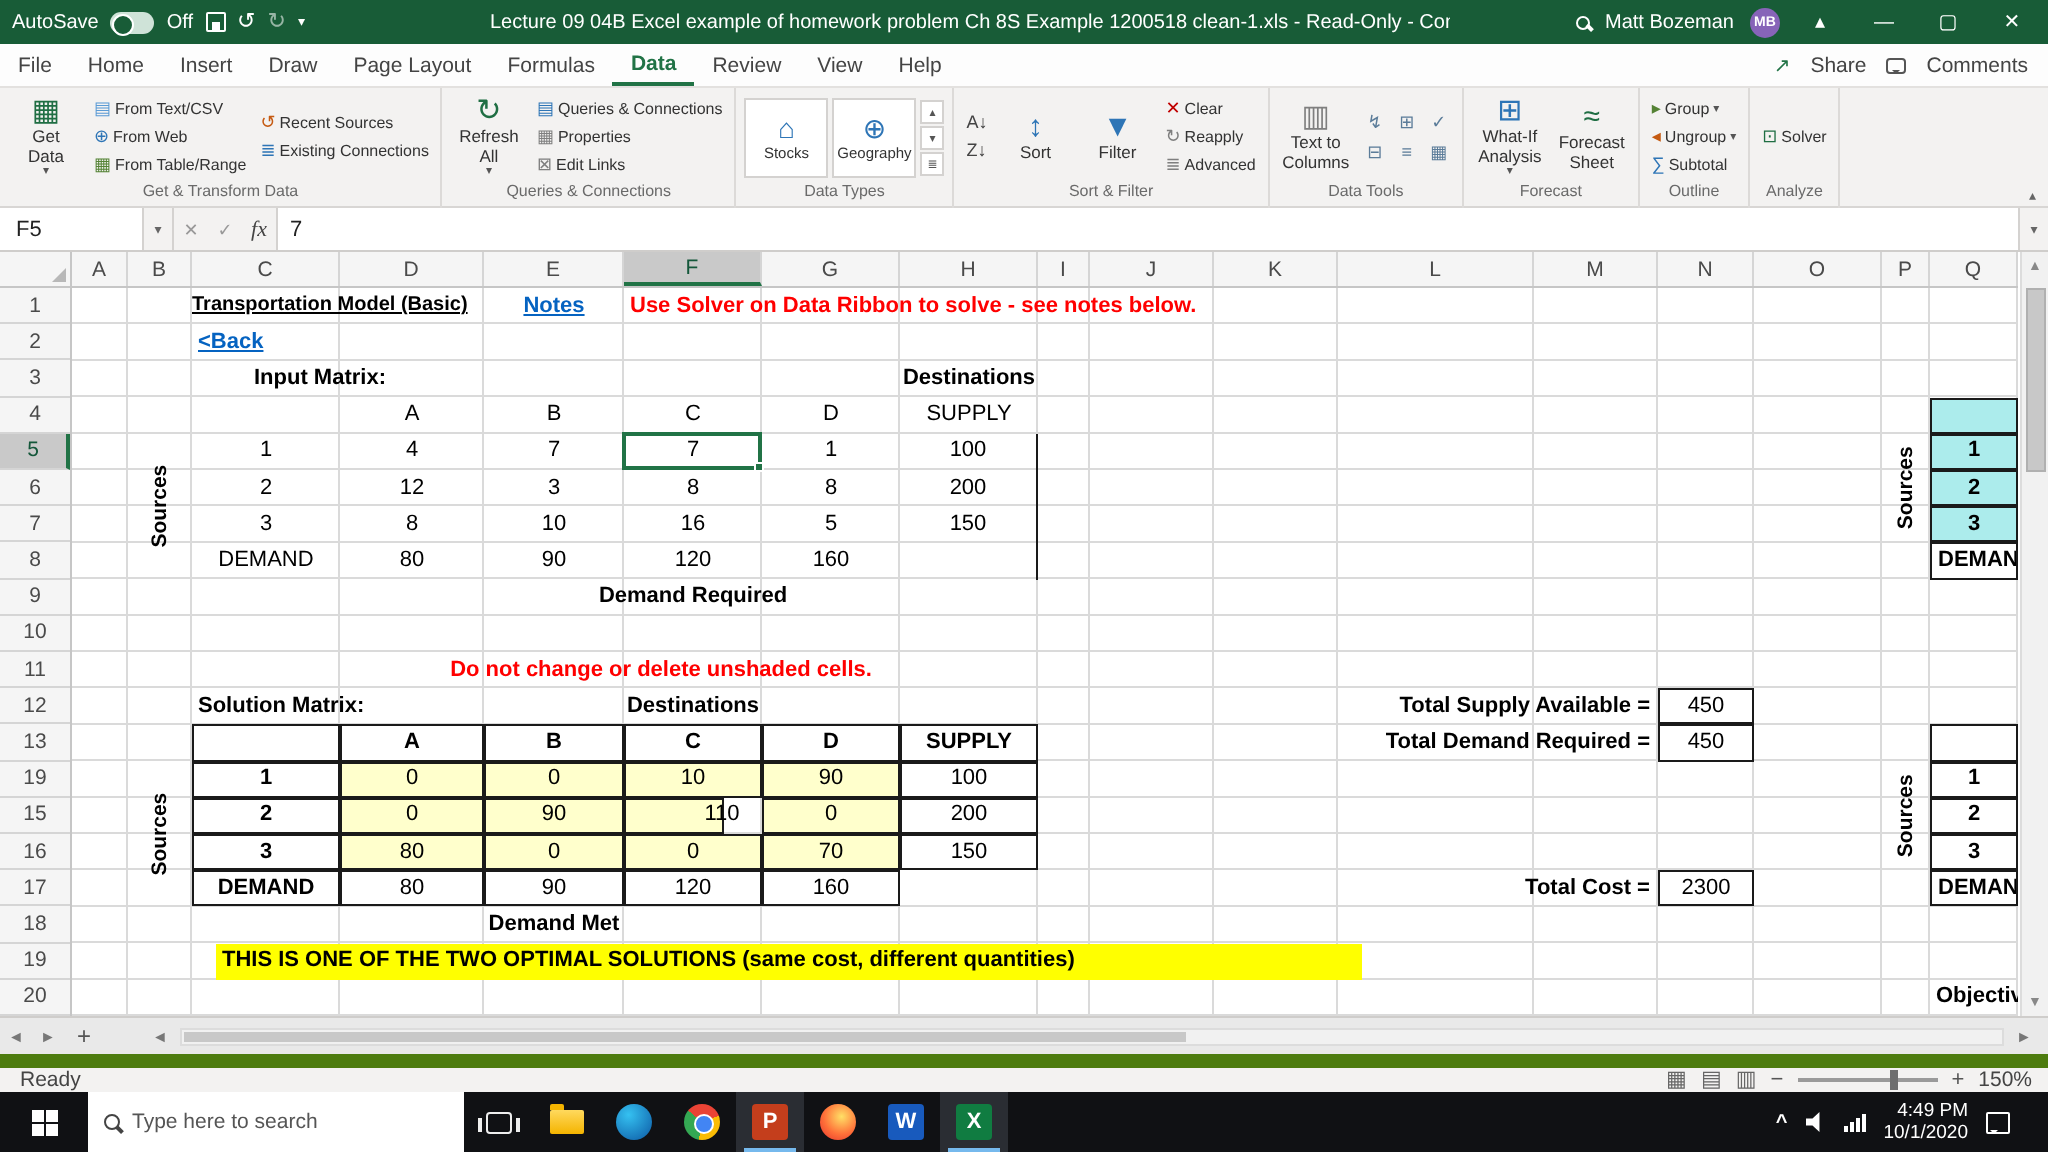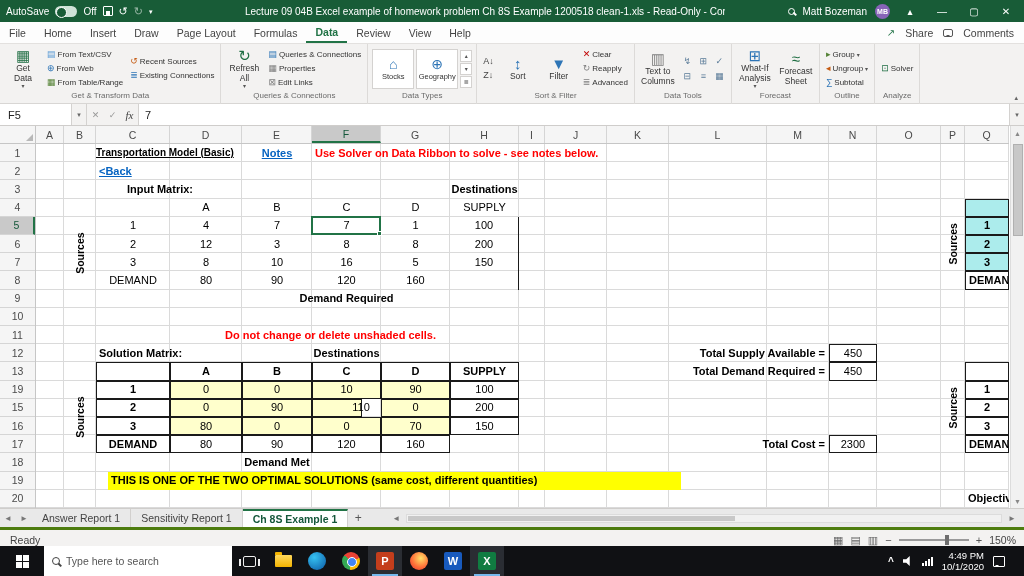--- a/index.html
+++ b/index.html
@@ -105,21 +105,21 @@
   #tabbar{position:absolute;left:0;top:508px;right:0;height:19px;background:#e9e9e9;border-top:1px solid #cfcdcb;display:flex;align-items:stretch;font-size:10.5px;z-index:26;}
   .snav{width:16px;display:flex;align-items:center;justify-content:center;color:#777;font-size:8px;}
   .stab{padding:0 10px;display:flex;align-items:center;color:#444;border-right:1px solid #d2d0ce;}
   .stab.active{background:#fff;color:#14573a;font-weight:bold;border-top:2px solid #217346;}
   .addsheet{width:20px;display:flex;align-items:center;justify-content:center;color:#555;font-size:12px;}
   #hscroll{flex:1;display:flex;align-items:center;margin:0 4px 0 20px;gap:2px;}
   #htrack{flex:1;height:9px;background:#f1f1f1;border:1px solid #dcdcdc;position:relative;}
   #hthumb{position:absolute;left:1px;top:1px;width:55%;height:5px;background:#c8c8c8;}
 
   
-  #statusbar{position:absolute;left:0;top:527px;right:0;height:19px;background:#f3f2f1;border-top:3px solid #4d7c0f;display:flex;align-items:flex-end;font-size:10.5px;color:#444;z-index:25;}
+  #statusbar{position:absolute;left:0;top:527px;right:0;height:19px;background:#f3f2f1;border-top:7px solid #4d7c0f;display:flex;align-items:flex-end;font-size:10.5px;color:#444;z-index:25;}
   #statusbar .mode{padding-left:10px;}
   .sb-right{margin-left:auto;display:flex;align-items:center;gap:7px;padding-right:8px;}
   .viewico{font-size:11px;color:#666;line-height:1;}
   #zoomtrack{width:70px;height:2px;background:#9a9a9a;position:relative;}
   #zoomthumb{position:absolute;left:46px;top:-4px;width:4px;height:10px;background:#6e6e6e;}
   .zoomsym{font-size:11px;color:#555;}
 
   
   #taskbar{position:absolute;left:0;top:546px;right:0;height:30px;background:#101114;display:flex;align-items:stretch;z-index:40;}
   #startbtn{width:44px;display:flex;align-items:center;justify-content:center;}
@@ -572,25 +572,20 @@
       <div class="scrarrow">▲</div>
       <div id="vthumb"></div>
       <div class="spacer"></div>
       <div class="scrarrow">▼</div>
     </div>
   </div>
 
   <div id="tabbar">
     <div class="snav">◄</div>
     <div class="snav">►</div>
-    <div id="stabs" style="display:flex;">
-        <div class="stab">Answer Report 1</div>
-        <div class="stab">Sensitivity Report 1</div>
-        <div class="stab active">Ch 8S Example 1</div>
-      </div>
     <div class="addsheet">+</div>
     <div id="hscroll">
       <span class="snav">◄</span>
       <div id="htrack">
         <div id="hthumb"></div>
       </div>
       <span class="snav">►</span>
     </div>
   </div>
 

